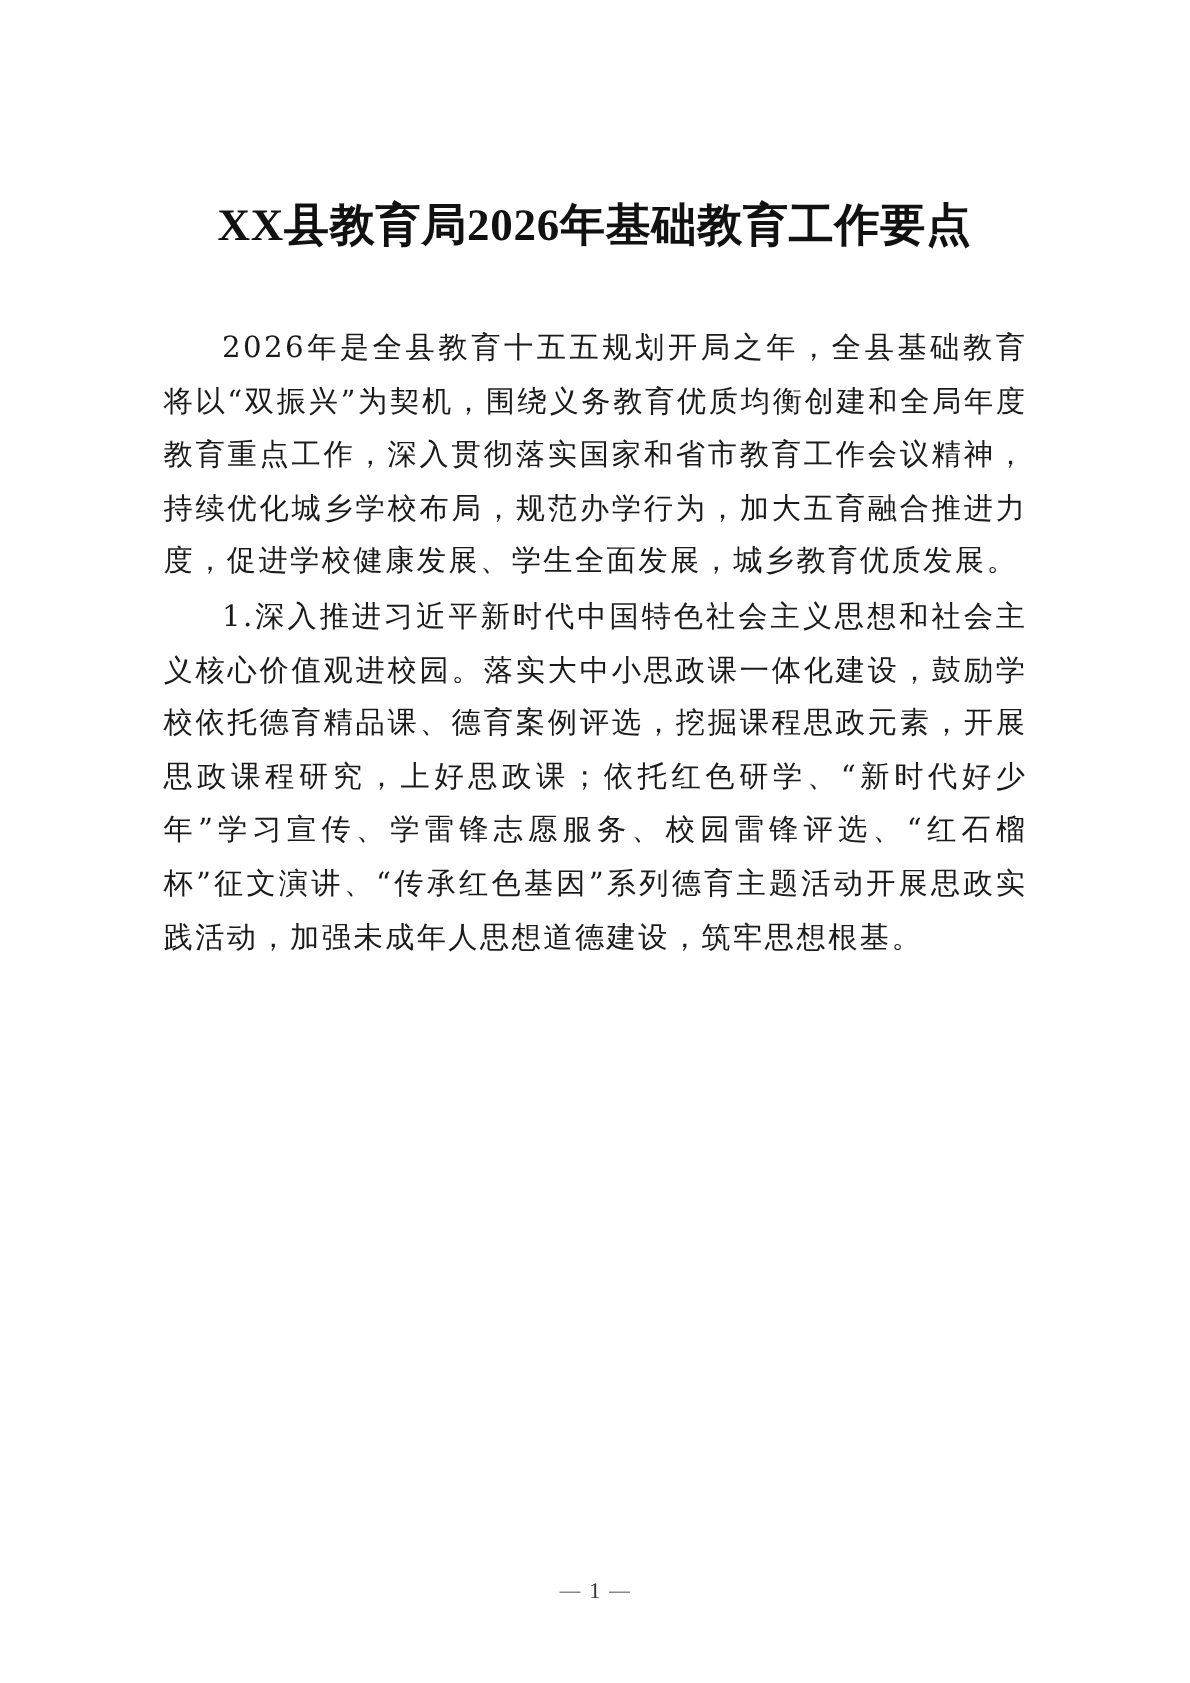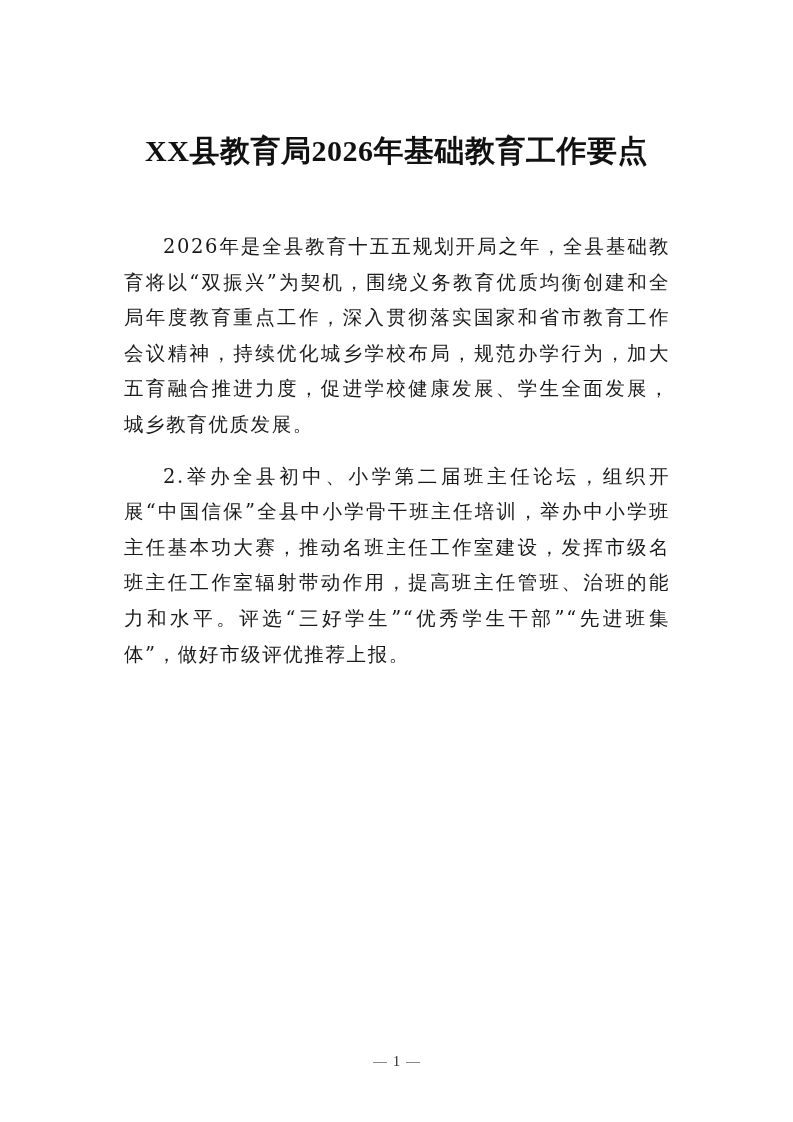--- a/index.html
+++ b/index.html
@@ -9,34 +9,34 @@
     position: absolute; left: 0; top: 112px; width: 793px; text-align: center;
     font-family: "Liberation Serif", "DejaVu Serif", serif;
     font-weight: bold; font-size: 30px; color: #111; letter-spacing: 0.5px; line-height: 44px;
   }
   .body {
     position: absolute; left: 108px; top: 196px; width: 578px;
     font-family: "DejaVu Serif", "Liberation Serif", serif;
     font-size: 19.5px; line-height: 35.6px; color: #1a1a1a;
     text-align: justify; text-justify: inter-character; letter-spacing: 1.6px;
   }
-  .body p { margin: 16px; text-indent: 2em; }
+  .body p { margin: 1px; text-indent: 2em; }
   .footer {
     position: absolute; left: 0; top: 1036px; width: 793px; text-align: center;
     font-family: "Liberation Serif", "DejaVu Serif", serif; font-size: 15px; color: #333;
   }
   .footer .dash { display: inline-block; width: 14px; height: 1px; background: #888; vertical-align: middle; margin: 0 6px; }
 </style>
 </head>
 <body>
 
 <div class="page">
   <div class="title">XX县教育局2026年基础教育工作要点</div>
 
   <div class="body">
     <p>2026年是全县教育十五五规划开局之年，全县基础教育将以“双振兴”为契机，围绕义务教育优质均衡创建和全局年度教育重点工作，深入贯彻落实国家和省市教育工作会议精神，持续优化城乡学校布局，规范办学行为，加大五育融合推进力度，促进学校健康发展、学生全面发展，城乡教育优质发展。</p>
-    <p>2.举办全县初中、小学第二届班主任论坛，组织开展“中国信保”全县中小学骨干班主任培训，举办中小学班主任基本功大赛，推动名班主任工作室建设，发挥市级名班主任工作室辐射带动作用，提高班主任管班、治班的能力和水平。评选“三好学生”“优秀学生干部”“先进班集体”，做好市级评优推荐上报。</p>
+    <p>1.深入推进习近平新时代中国特色社会主义思想和社会主义核心价值观进校园。落实大中小思政课一体化建设，鼓励学校依托德育精品课、德育案例评选，挖掘课程思政元素，开展思政课程研究，上好思政课；依托红色研学、“新时代好少年”学习宣传、学雷锋志愿服务、校园雷锋评选、“红石榴杯”征文演讲、“传承红色基因”系列德育主题活动开展思政实践活动，加强未成年人思想道德建设，筑牢思想根基。</p>
   </div>
 
   <div class="footer">
     <span class="dash"></span><span>1</span><span class="dash"></span>
   </div>
 </div>
 
 </body></html>

